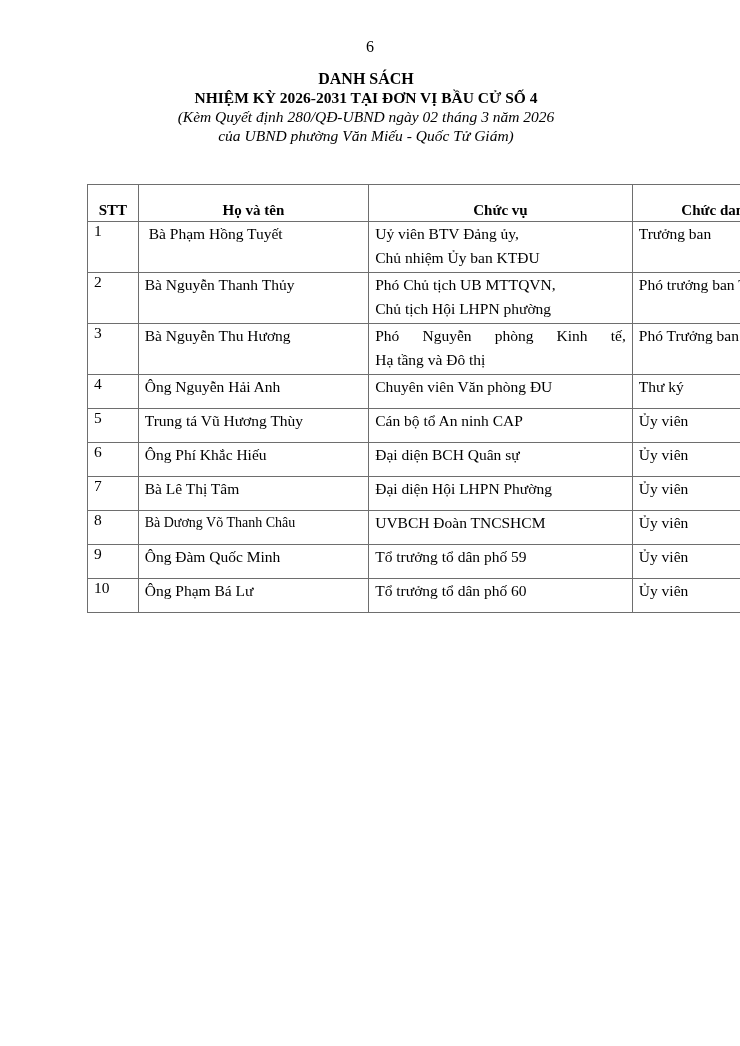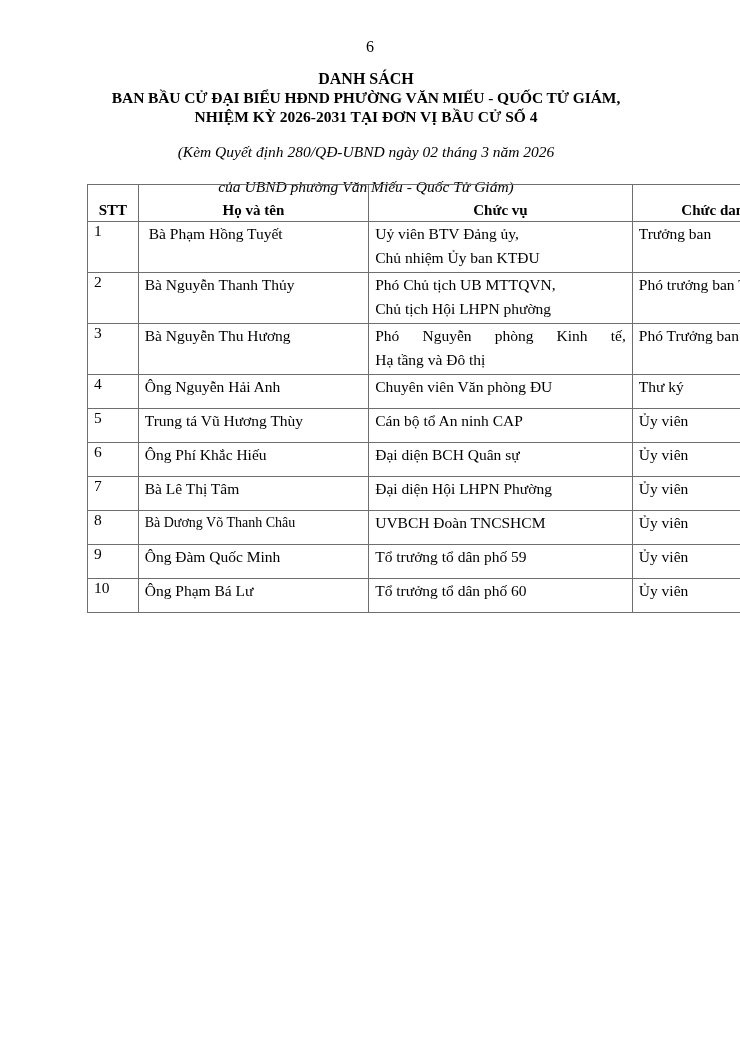--- a/index.html
+++ b/index.html
@@ -10,21 +10,21 @@
   .page-number {
     position: absolute; top: 38px; left: 0; width: 740px; text-align: center;
     font-size: 16px;
   }
   .title-block {
     position: absolute; top: 70px; left: 0; width: 732px; text-align: center;
   }
   .title-block .t1 { font-weight: bold; font-size: 16px; line-height: 18px; }
   .title-block .t2 { font-weight: bold; font-size: 15.5px; line-height: 19px; letter-spacing: -0.1px; }
   .title-block .t3 { font-weight: bold; font-size: 15.5px; line-height: 19px; }
-  .title-block .sub { font-style: italic; font-size: 15.5px; line-height: 19px; margin-top: 16px; }
+  .title-block .sub { font-style: italic; font-size: 15.5px; line-height: 19px; }
 
   table.members {
     position: absolute; top: 184px; left: 87px;
     border-collapse: collapse;
     width: 715px;
     font-size: 15.5px;
   }
   table.members td, table.members th {
     border: 1px solid #6e6e6e;
     padding: 0 6px;
@@ -46,21 +46,20 @@
   .name.small { font-size: 14px; }
   .name.indent { padding-left: 10px; }
 </style>
 </head>
 <body>
 
 <div class="page-number">6</div>
 
 <div class="title-block">
   <div class="t1">DANH SÁCH</div>
-  <div class="t2">BAN BẦU CỬ ĐẠI BIỂU HĐND PHƯỜNG VĂN MIẾU - QUỐC TỬ GIÁM,</div>
   <div class="t3">NHIỆM KỲ 2026-2031 TẠI ĐƠN VỊ BẦU CỬ SỐ 4</div>
   <div class="sub">(Kèm Quyết định 280/QĐ-UBND ngày 02 tháng 3 năm 2026</div>
   <div class="sub">của UBND phường Văn Miếu - Quốc Tử Giám)</div>
 </div>
 
 <table class="members">
   <colgroup>
     <col class="c-stt">
       <col class="c-name">
       <col class="c-pos">

